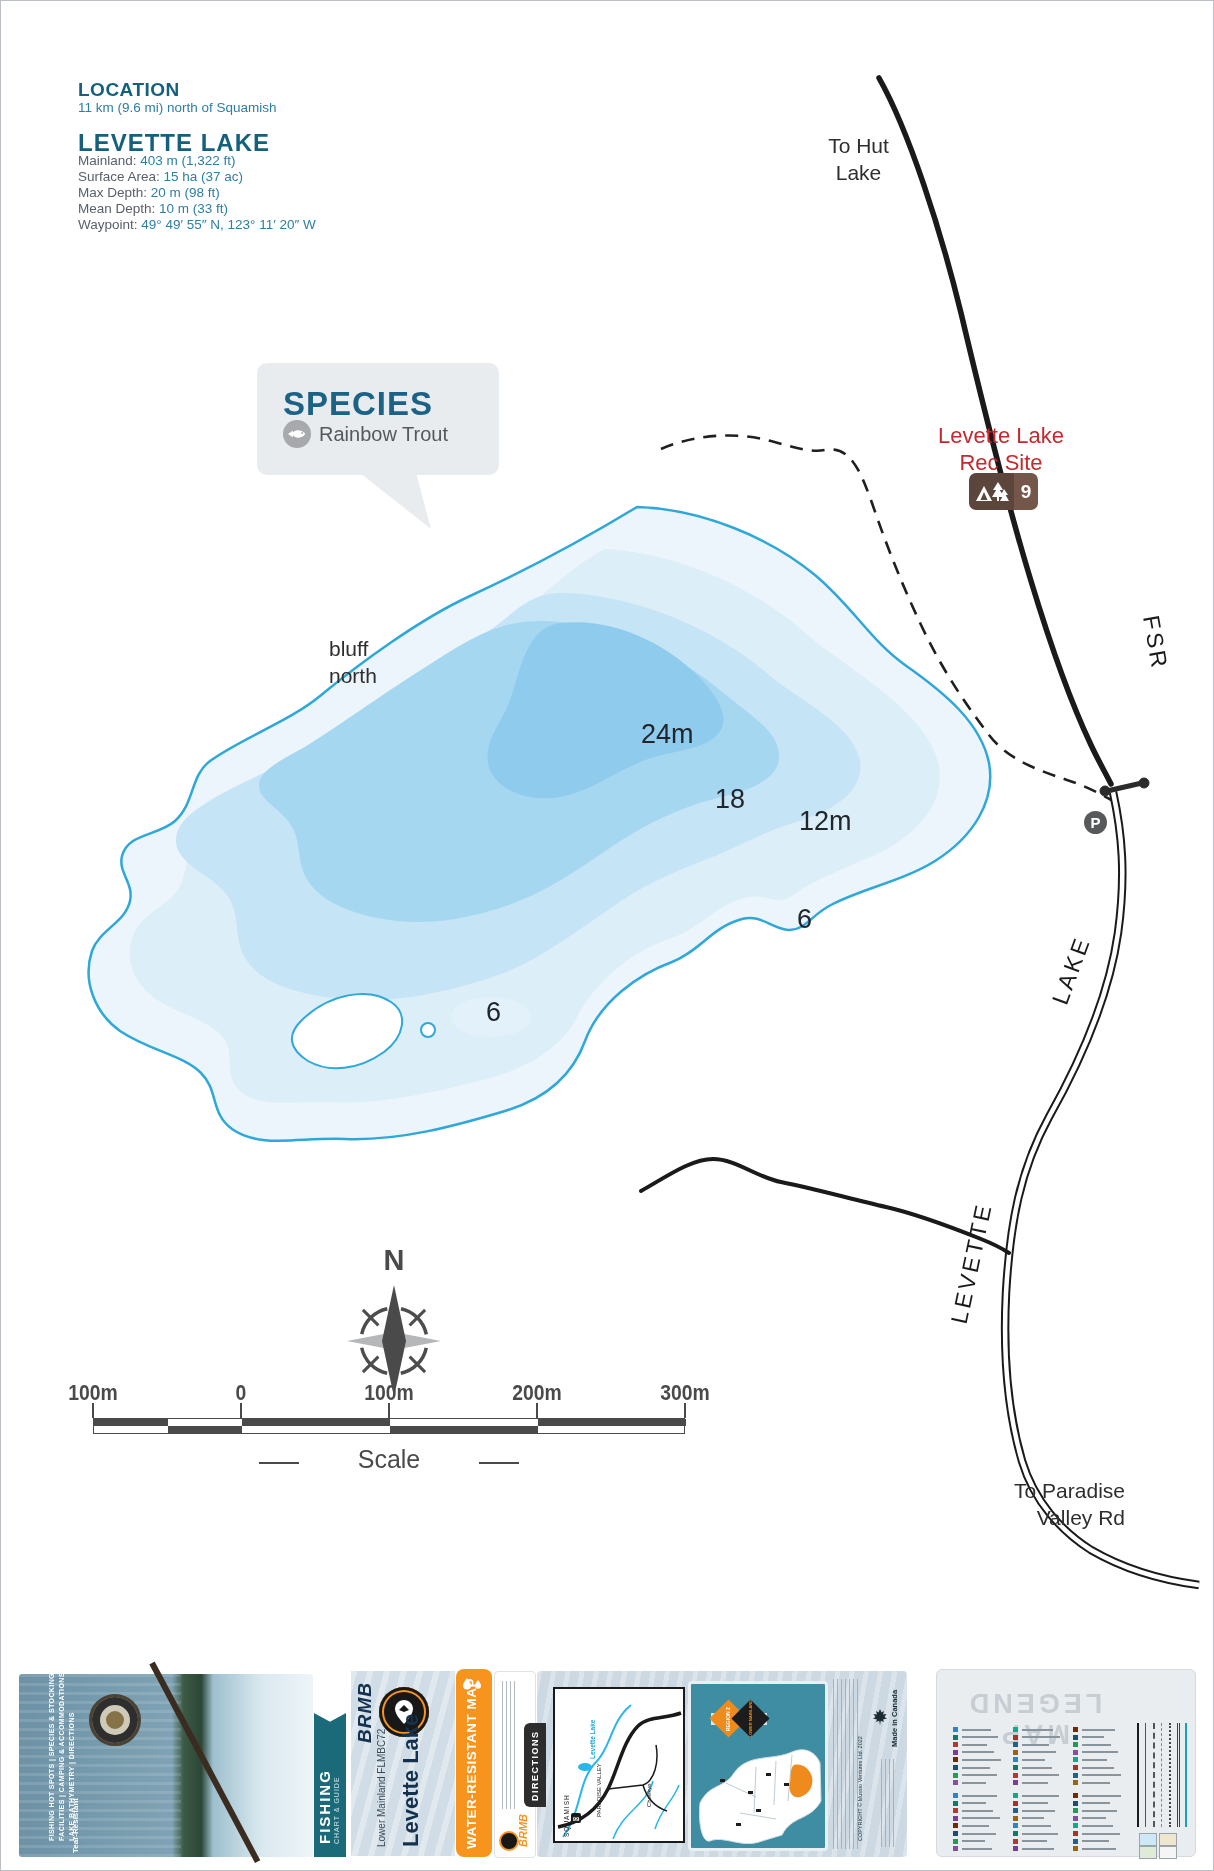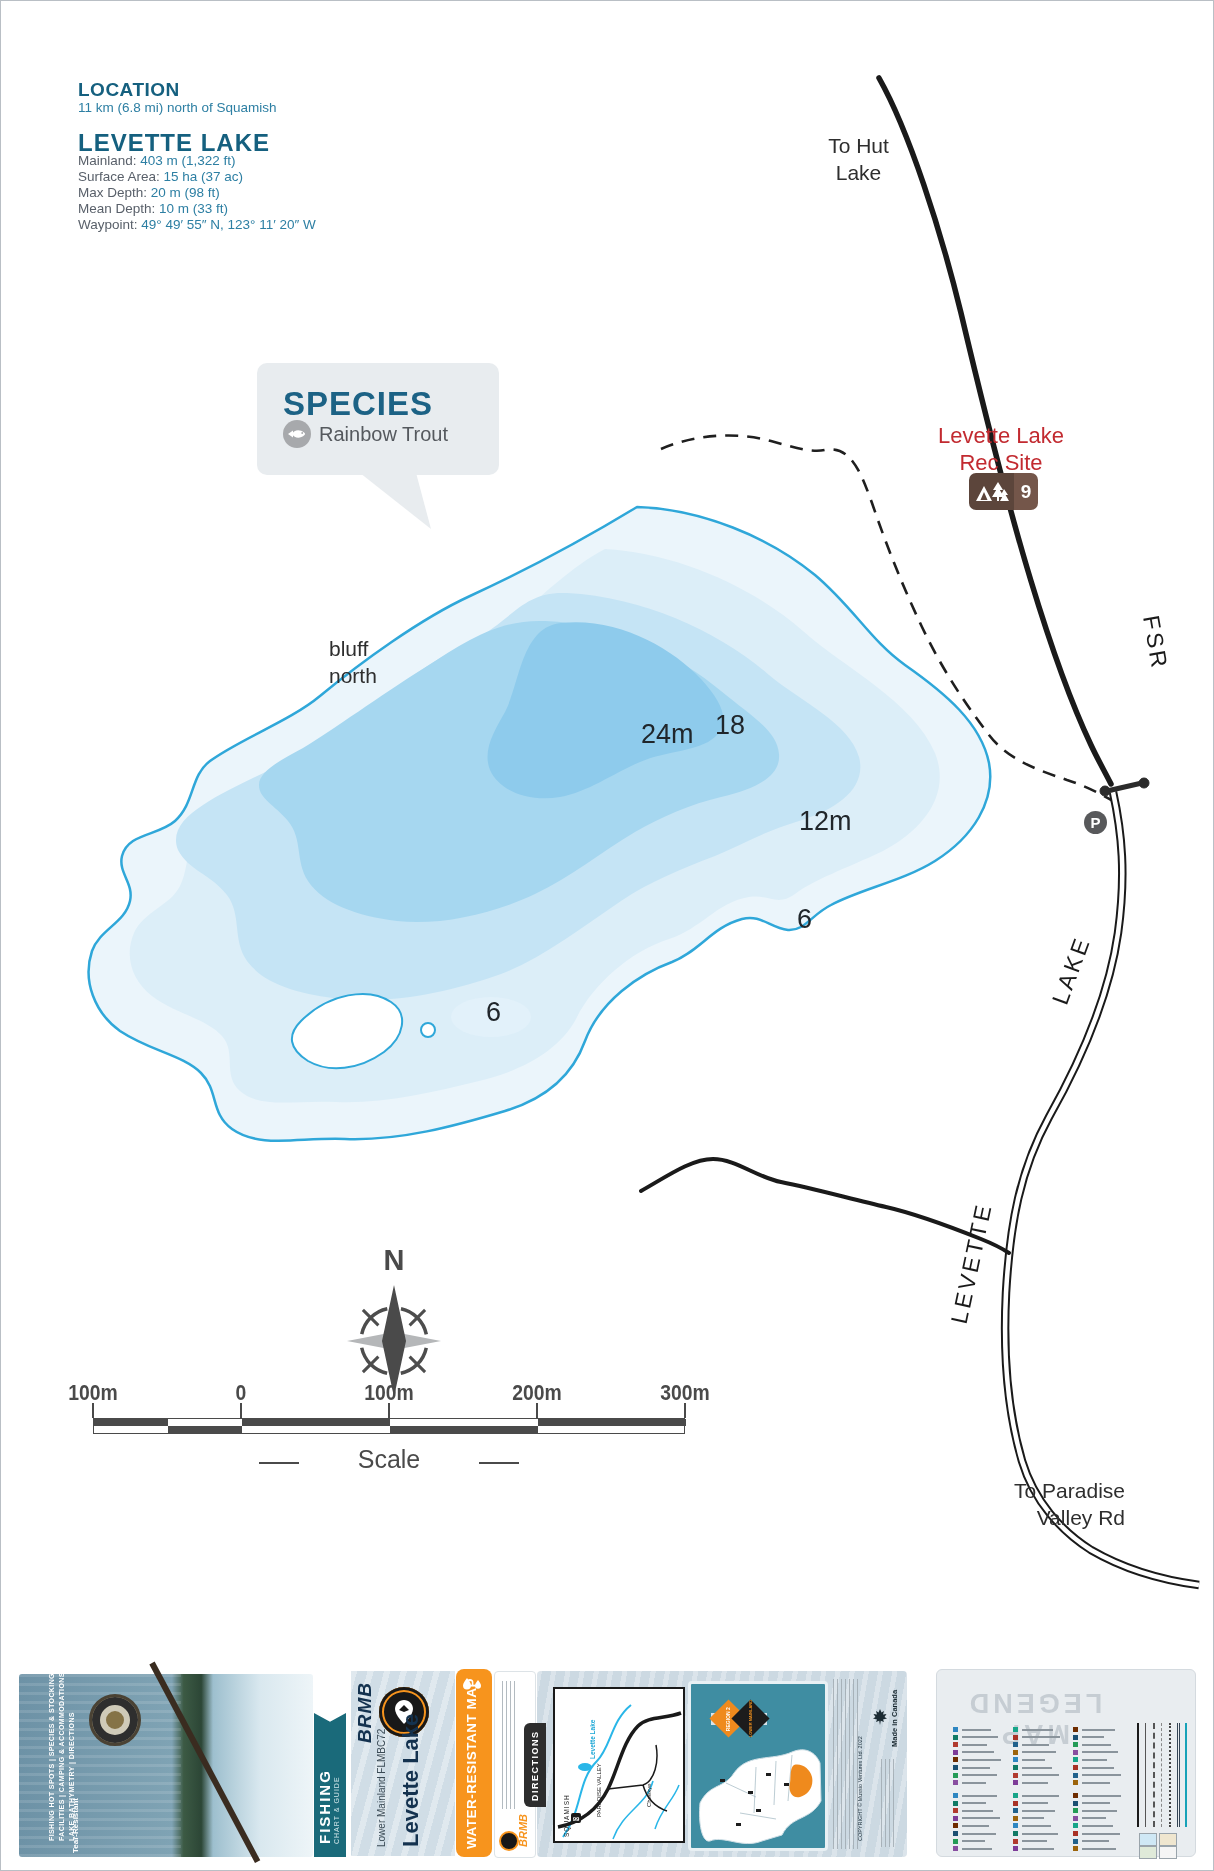--- a/index.html
+++ b/index.html
@@ -112,42 +112,42 @@
         <line x1="377.4" y1="1324.4" x2="361.9" y2="1308.9"></line>
         <line x1="408.6" y1="1355.6" x2="424.1" y2="1371.1"></line>
         <line x1="377.4" y1="1355.6" x2="361.9" y2="1371.1"></line>
       </g>
       <polygon points="346,1340 393,1331 440,1340 393,1349" fill="#b5b7b9"></polygon>
       <polygon points="393,1284 381,1340 393,1396 405,1340" fill="#4a4a4a"></polygon>
     </g>
   </svg>
 
   <div class="abs h-teal" style="left:77px;top:78px;font-size:19px">LOCATION</div>
-  <div class="abs sub-teal" style="left:77px;top:99px;font-size:13.5px">11 km (6.8 mi) north of Squamish</div>
+  <div class="abs sub-teal" style="left:77px;top:99px;font-size:13.5px">11 km (9.6 mi) north of Squamish</div>
   <div class="abs h-teal" style="left:77px;top:128px;font-size:24px;letter-spacing:1px">LEVETTE LAKE</div>
   <div class="abs" style="left:77px;top:152px">
     <div class="stat"><span>Mainland: </span><b>403 m (1,322 ft)</b></div>
     <div class="stat"><span>Surface Area: </span><b>15 ha (37 ac)</b></div>
     <div class="stat"><span>Max Depth: </span><b>20 m (98 ft)</b></div>
     <div class="stat"><span>Mean Depth: </span><b>10 m (33 ft)</b></div>
     <div class="stat"><span>Waypoint: </span><b>49° 49′ 55″ N, 123° 11′ 20″ W</b></div>
   </div>
 
   <div class="abs species-box"></div>
   <div class="abs species-title">SPECIES</div>
   <div class="abs fish-circle">
     <svg width="20" height="12" viewBox="0 0 20 12">
         <path fill="#fff" d="M1 6 L6 2.5 L6 9.5 Z M5 6 C 7 1.5 13 1 17 4.5 C 18 5.3 18.5 6 17.5 7 C 13.5 10.8 7.5 10.5 5 6 Z"></path>
         <circle cx="15.2" cy="5" r="0.9" fill="#a7a9ac"></circle>
       </svg>
   </div>
   <div class="abs species-name">Rainbow Trout</div>
 
   <div class="depth" style="left:640px;top:718px">24m</div>
-  <div class="depth" style="left:714px;top:709px">18</div>
+  <div class="depth" style="left:714px;top:783px">18</div>
   <div class="depth" style="left:798px;top:805px">12m</div>
   <div class="depth" style="left:796px;top:903px">6</div>
   <div class="depth" style="left:485px;top:996px">6</div>
 
   <div class="maplbl" style="left:328px;top:634px;font-size:21px;line-height:27px">
     <div>bluff</div>
       <div>north</div>
   </div>
 
   <div class="maplbl" style="left:820px;top:131px;width:75px;text-align:center;font-size:21px;line-height:27px">

